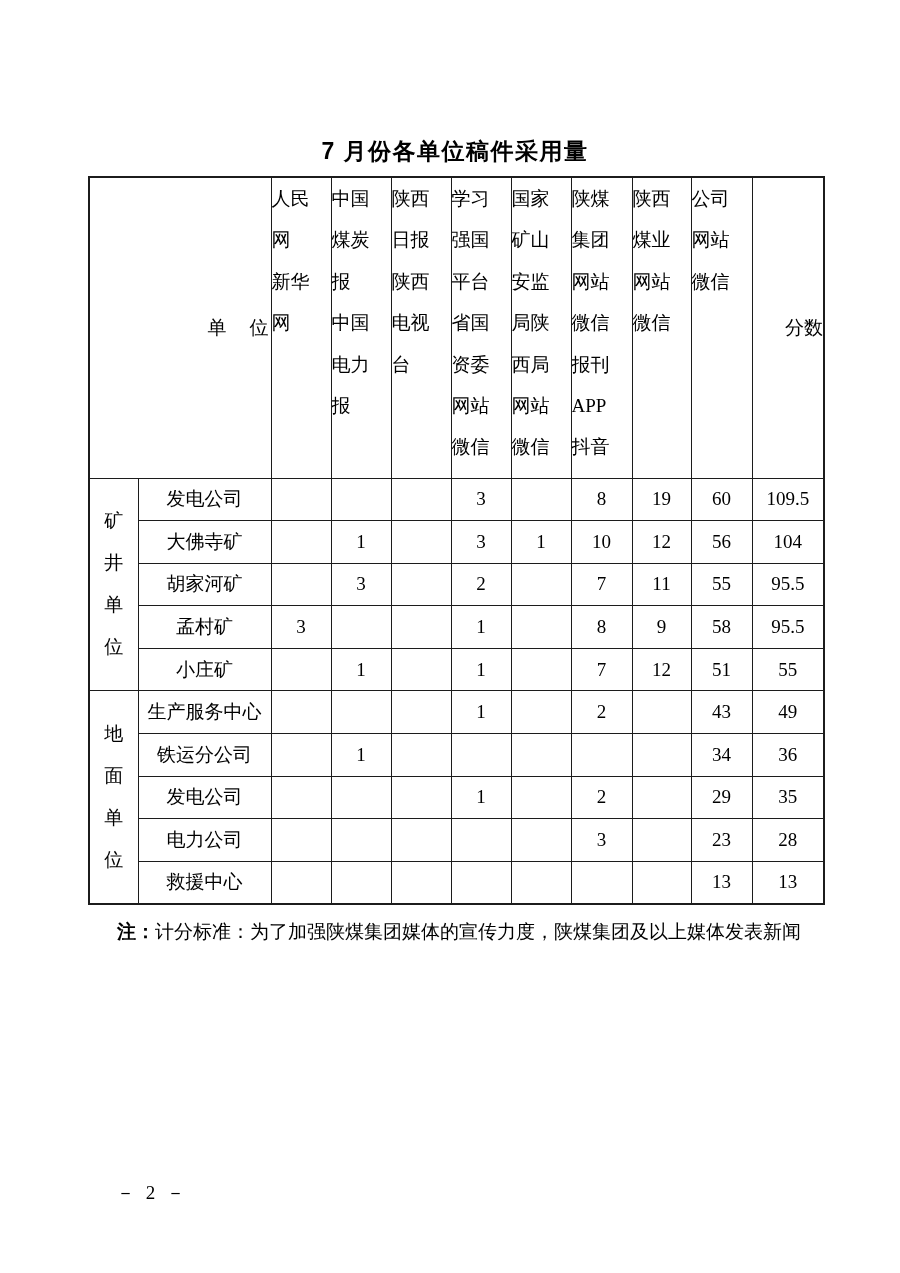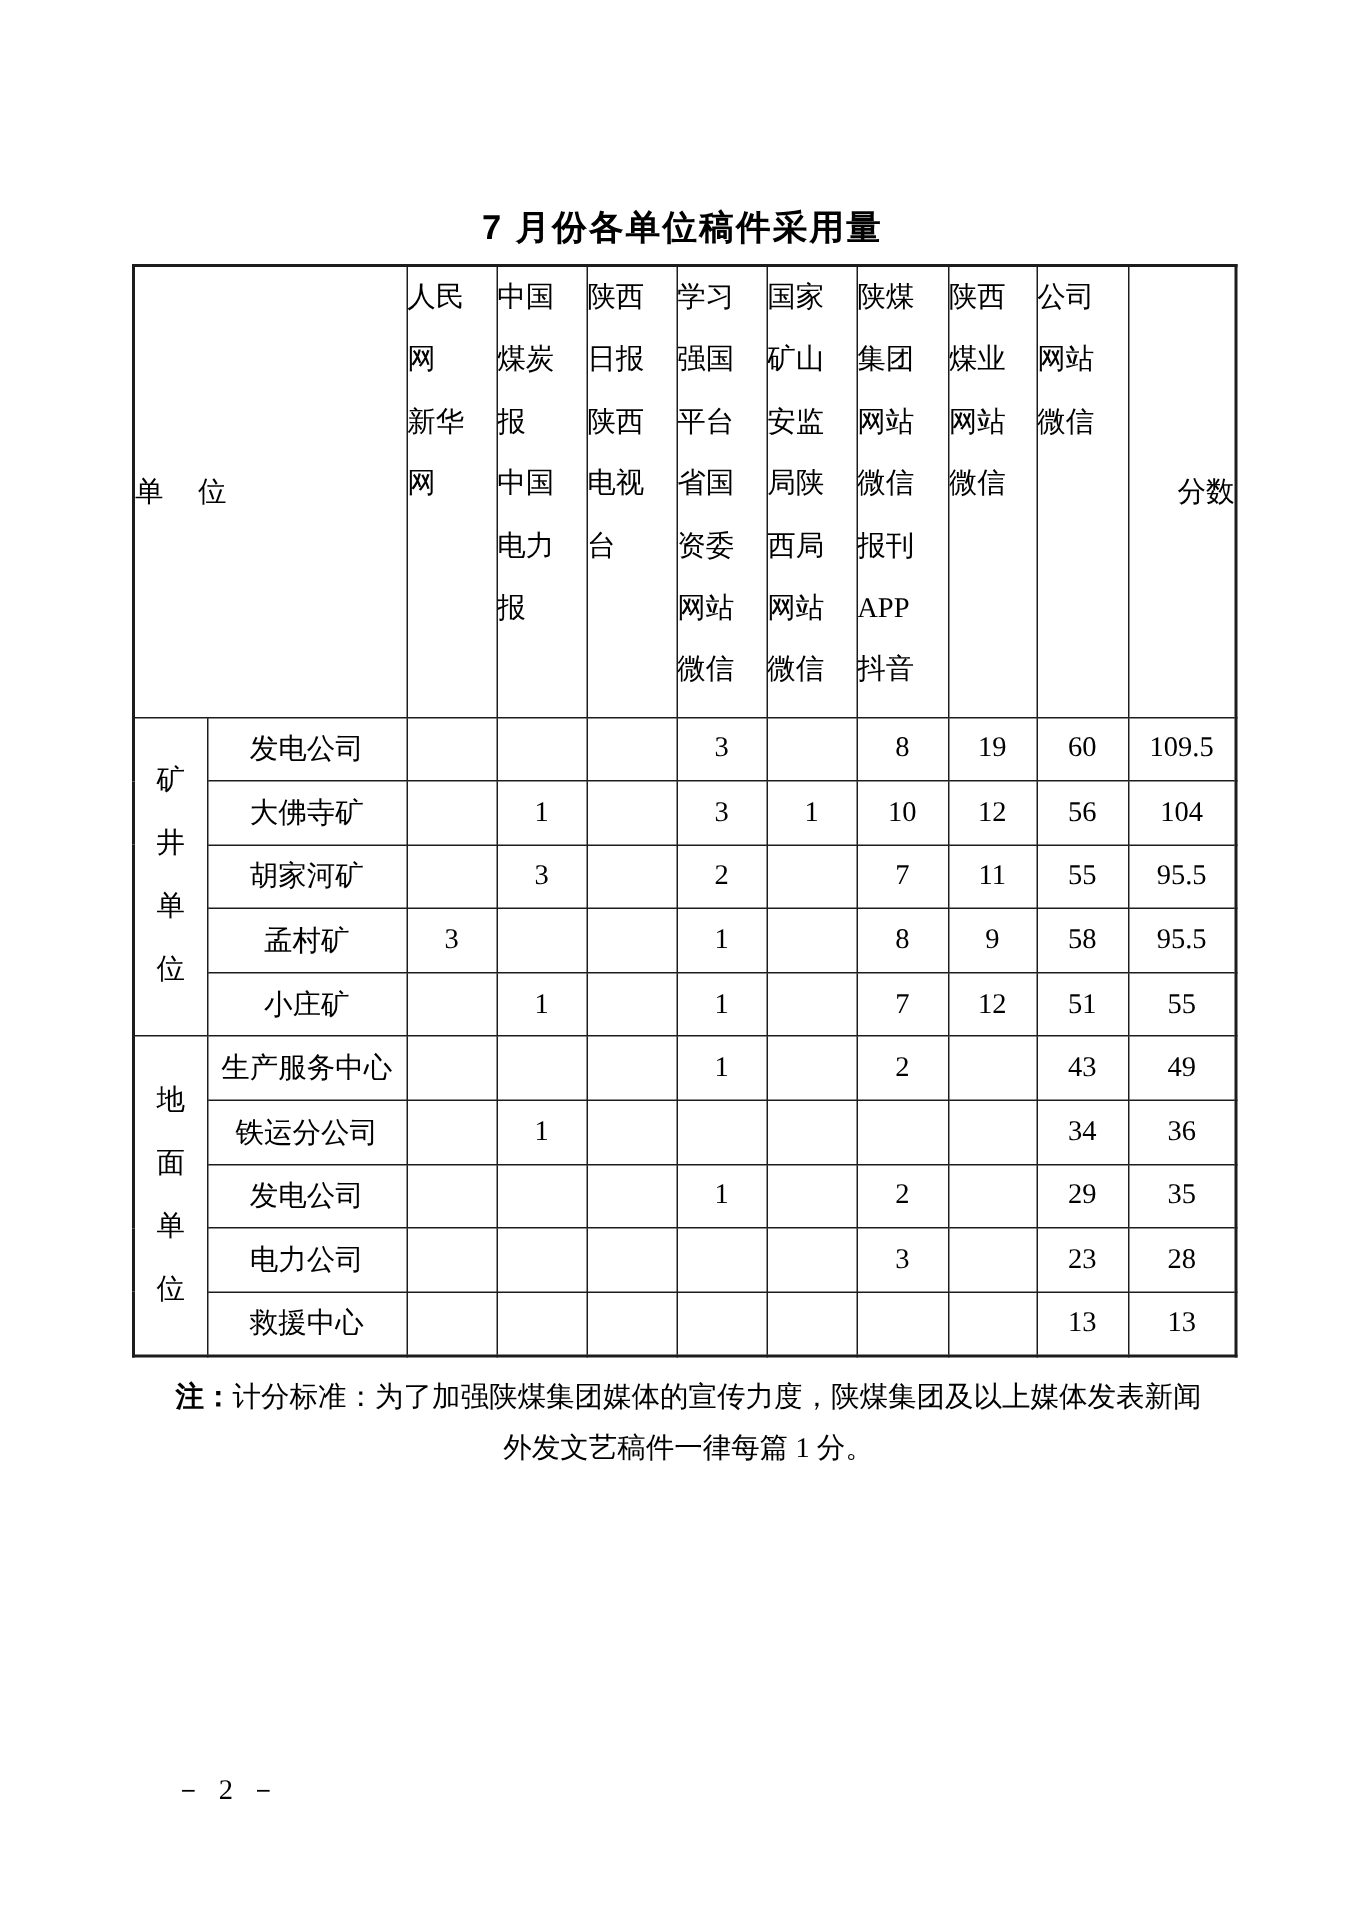--- a/index.html
+++ b/index.html
@@ -36,21 +36,21 @@
   }
   .score-table th, .score-table td {
     border: 1px solid #1c1c1c;
     padding: 0;
     font-weight: normal;
     overflow: hidden;
   }
   .score-table thead tr { height: 301px; }
   .unit-th {
     font-size: 19px;
-    text-align: left;
+    text-align: right;
     vertical-align: middle;
     letter-spacing: 2px;
   }
   .media-th {
     vertical-align: top;
     padding-top: 5px;
   }
   .media-th .hl {
     line-height: 41.4px;
     text-align: left;
@@ -73,21 +73,20 @@
   }
   .note {
     position: absolute;
     left: 117px;
     top: 915px;
     font-size: 19px;
   }
   .note-line {
     line-height: 34px;
     white-space: nowrap;
-    text-align: center;
   }
   .note-line b { font-weight: bold; }
   .page-num {
     position: absolute;
     left: 116px;
     top: 1180px;
     font-size: 19px;
     letter-spacing: 3px;
   }
 </style>
@@ -306,16 +305,15 @@
         <td></td>
         <td></td>
         <td>13</td>
         <td>13</td>
       </tr>
     </tbody>
 </table>
 
 <div class="note" id="note">
     <div class="note-line"><b>注：</b>计分标准：为了加强陕煤集团媒体的宣传力度，陕煤集团及以上媒体发表新闻</div>
-    <div class="note-line">外发文艺稿件一律每篇 1 分。</div>
   </div>
 
 <div class="page-num">－ 2 －</div>
 
 </body></html>

